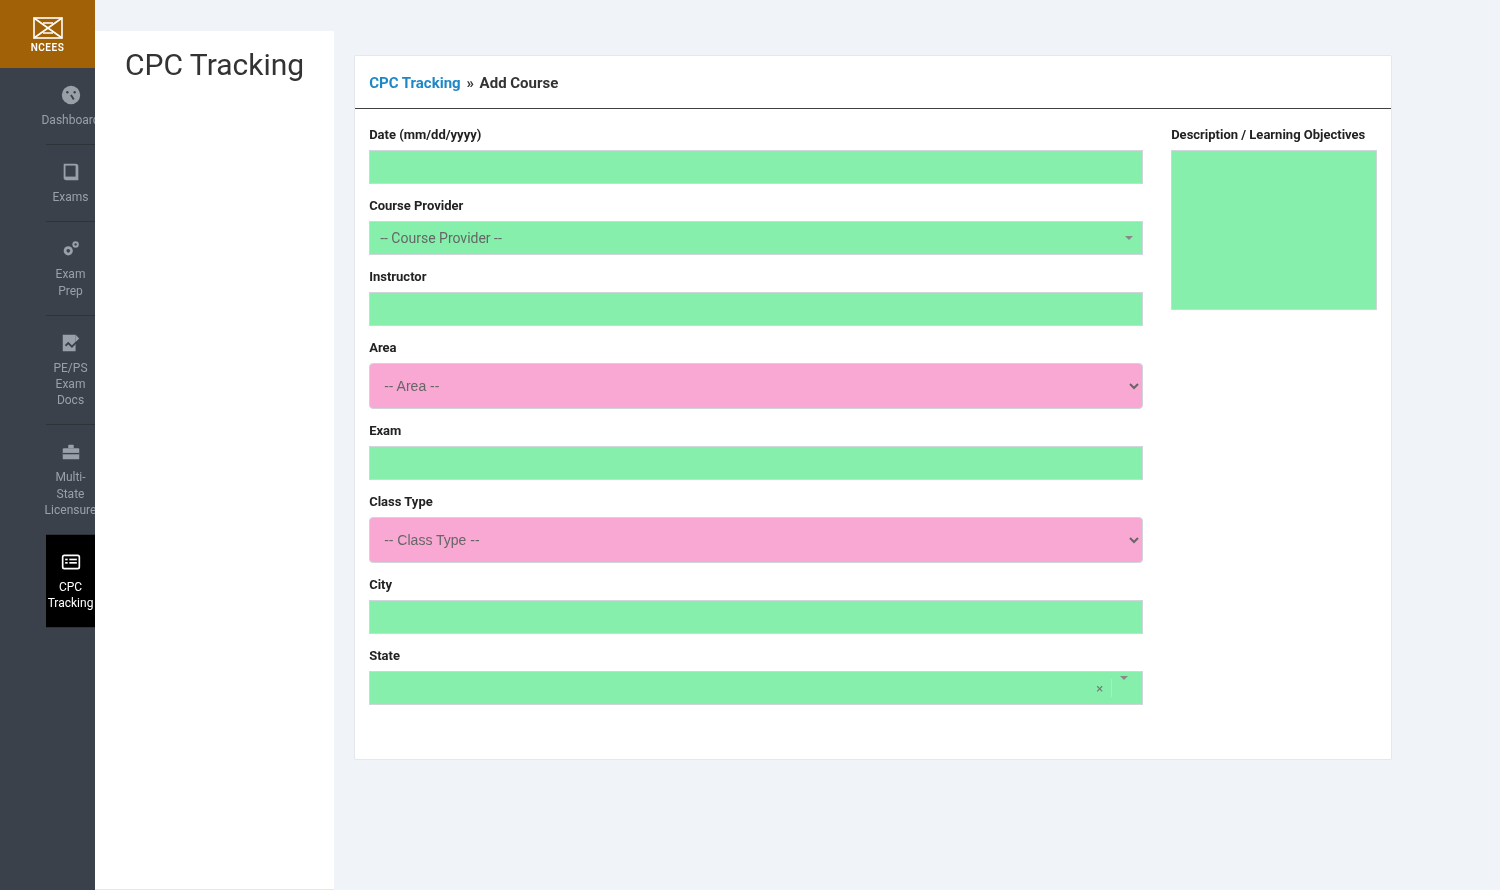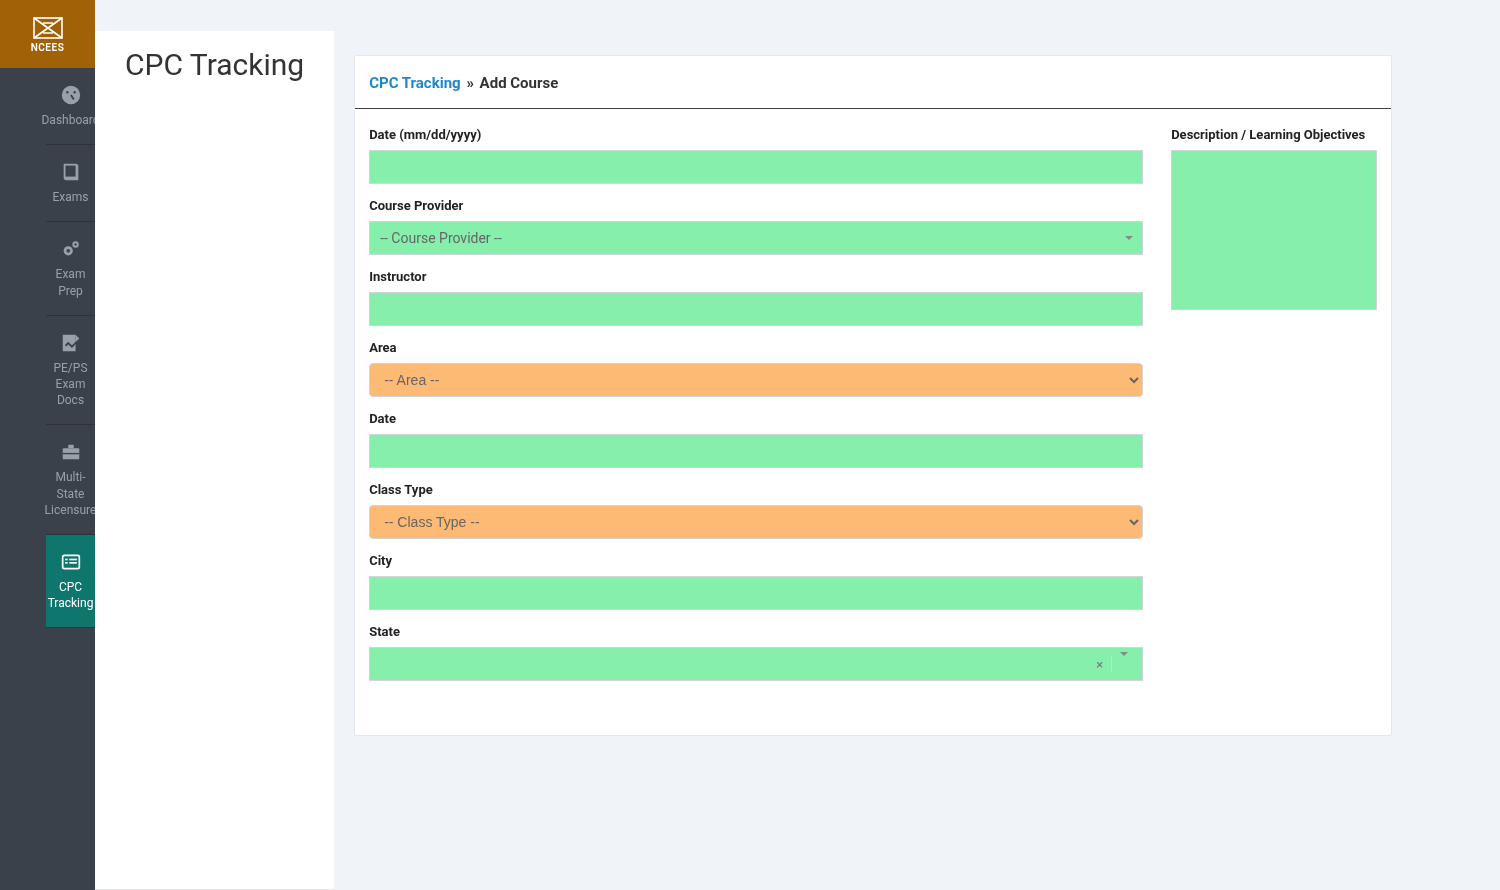--- a/index.html
+++ b/index.html
@@ -37,21 +37,21 @@
       display: flex;
       flex-direction: column;
       align-items: center;
       text-align: center;
       color: #9aa0a8;
       cursor: pointer;
       font-size: 12px;
       line-height: 1.35;
       margin-left: 46px;
     }
-    .nav-item.active { color: #fff; background: #0f766e; }
+    .nav-item.active { color: #fff; background: #000000; }
     .nav-item .nav-icon { width: 26px; height: 22px; margin-bottom: 6px; display:flex; align-items:center; justify-content:center; }
     .nav-item .nav-label {}
 
     
     .main { flex: 1; display: flex; flex-direction: row; margin-top: 31px; }
     .header {
       background: #fff;
       border-bottom: 1px solid #e4e7ec;
       padding: 16px 30px 14px;
     }
@@ -103,21 +103,21 @@
       pointer-events: none;
     }
     .select2-wrap { position: relative; }
     .select2-box { display:flex; align-items:center; justify-content:flex-end; padding-right:6px; }
     .select2-clear { font-size: 13px; color: #777; padding: 0 8px; cursor:pointer; }
     .select2-divider { width:1px; height:18px; background:#d0d5db; }
     .select2-caret { padding:0 8px; }
     .select2-caret .tri { width:0;height:0;border-left:4px solid transparent;border-right:4px solid transparent;border-top:4px solid #888; }
 
     .native-select-wrap { position: relative; }
-    .native-select { width:100%; height:34px; border:1px solid #d0d5db; border-radius:4px; background:#fdba74; font-size:14px; color:#666; padding:0 10px; }
+    .native-select { width:100%; height:46px; border:1px solid #d0d5db; border-radius:4px; background:#f9a8d4; font-size:14px; color:#666; padding:0 10px; }
 
     .form-textarea { height: 160px; resize: none; padding: 8px 10px; }
 
     svg { display:block; }
   </style>
 </head>
 <body>
 
 <div class="app">
 
@@ -242,21 +242,21 @@
             <div class="form-group">
               <label class="form-label">Area</label>
               <div class="native-select-wrap">
                 <select class="native-select">
                   <option>-- Area --</option>
                 </select>
               </div>
             </div>
 
             <div class="form-group">
-              <label class="form-label">Date</label>
+              <label class="form-label">Exam</label>
               <input type="text" class="form-control" value="" style="">
             </div>
 
             <div class="form-group">
               <label class="form-label">Class Type</label>
               <div class="native-select-wrap">
                 <select class="native-select">
                   <option>-- Class Type --</option>
                 </select>
               </div>

